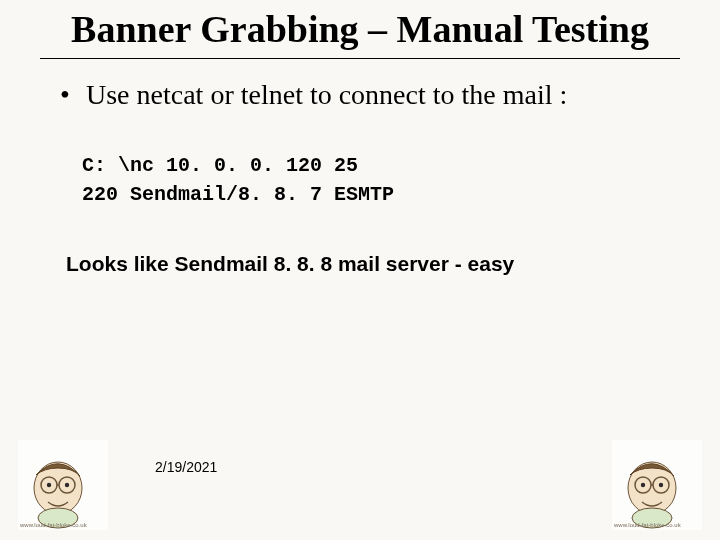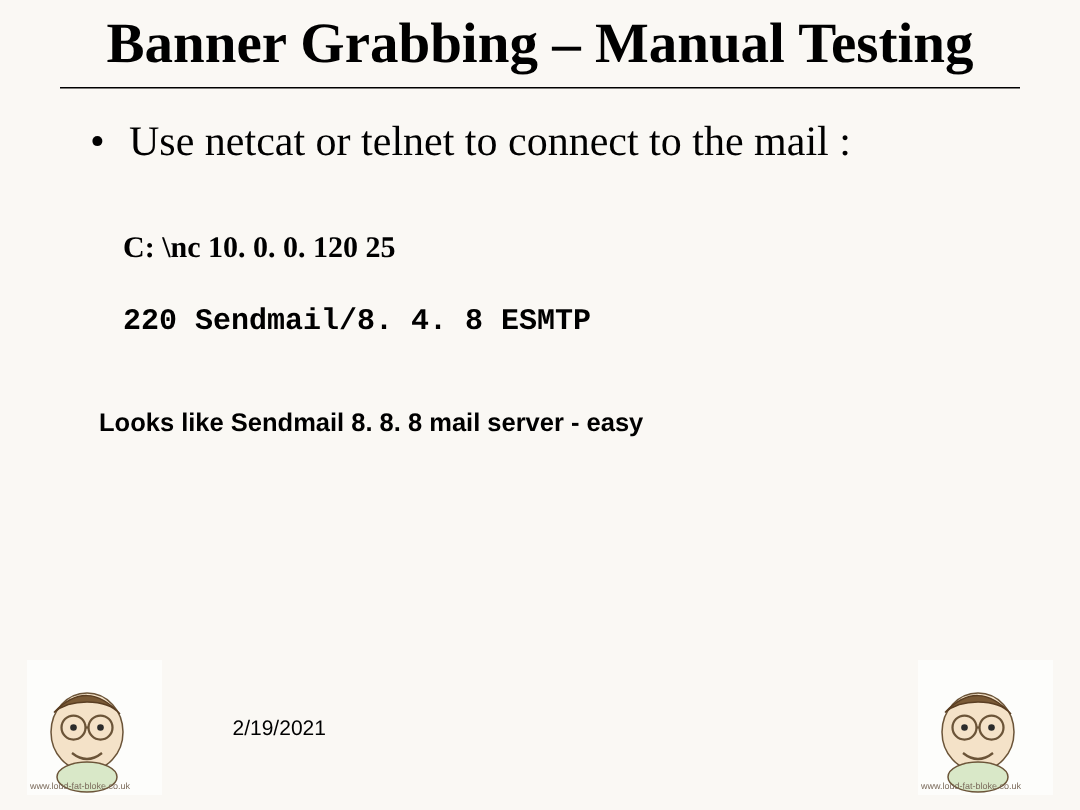--- a/index.html
+++ b/index.html
@@ -46,31 +46,31 @@
     left: 2px;
     top: 0;
     font-size: 28px;
   }
   .code-block {
     font-family: "Courier New", Courier, monospace;
     font-size: 20px;
     font-weight: bold;
     margin: 42px 0 0 24px;
   }
-  .code-line1 { margin-bottom: 26px; font-family: Liberation Serif, serif; }
+  .code-line1 { margin-bottom: 6px; }
   .conclusion {
     font-family: Arial, Helvetica, sans-serif;
     font-weight: bold;
-    font-size: 17px;
+    font-size: 21px;
     margin: 46px 0 0 8px;
   }
   .date {
     position: absolute;
     left: 155px;
-    bottom: 55px;
+    bottom: 73px;
     font-family: Arial, Helvetica, sans-serif;
     font-size: 14px;
     color: #000;
   }
   .cartoon {
     position: absolute;
     bottom: 18px;
     width: 90px;
     height: 90px;
     background: #fdfdfb;
@@ -96,21 +96,21 @@
 <div class="slide">
 
   <div class="title">Banner Grabbing – Manual Testing</div>
   <hr class="title-rule">
 
   <div class="body">
     <div class="bullet">Use netcat or telnet to connect to the mail :</div>
 
     <div class="code-block">
       <div class="code-line1">C: \nc 10. 0. 0. 120 25</div>
-      <div>220 Sendmail/8. 4. 8 ESMTP</div>
+      <div>220 Sendmail/8. 8. 7 ESMTP</div>
     </div>
 
     <div class="conclusion">Looks like Sendmail 8. 8. 8 mail server - easy</div>
   </div>
 
   <div class="date">2/19/2021</div>
 
   <div class="cartoon left">
     <svg viewBox="0 0 90 90">
       <rect x="0" y="0" width="90" height="90" fill="#fdfdfb"></rect>

